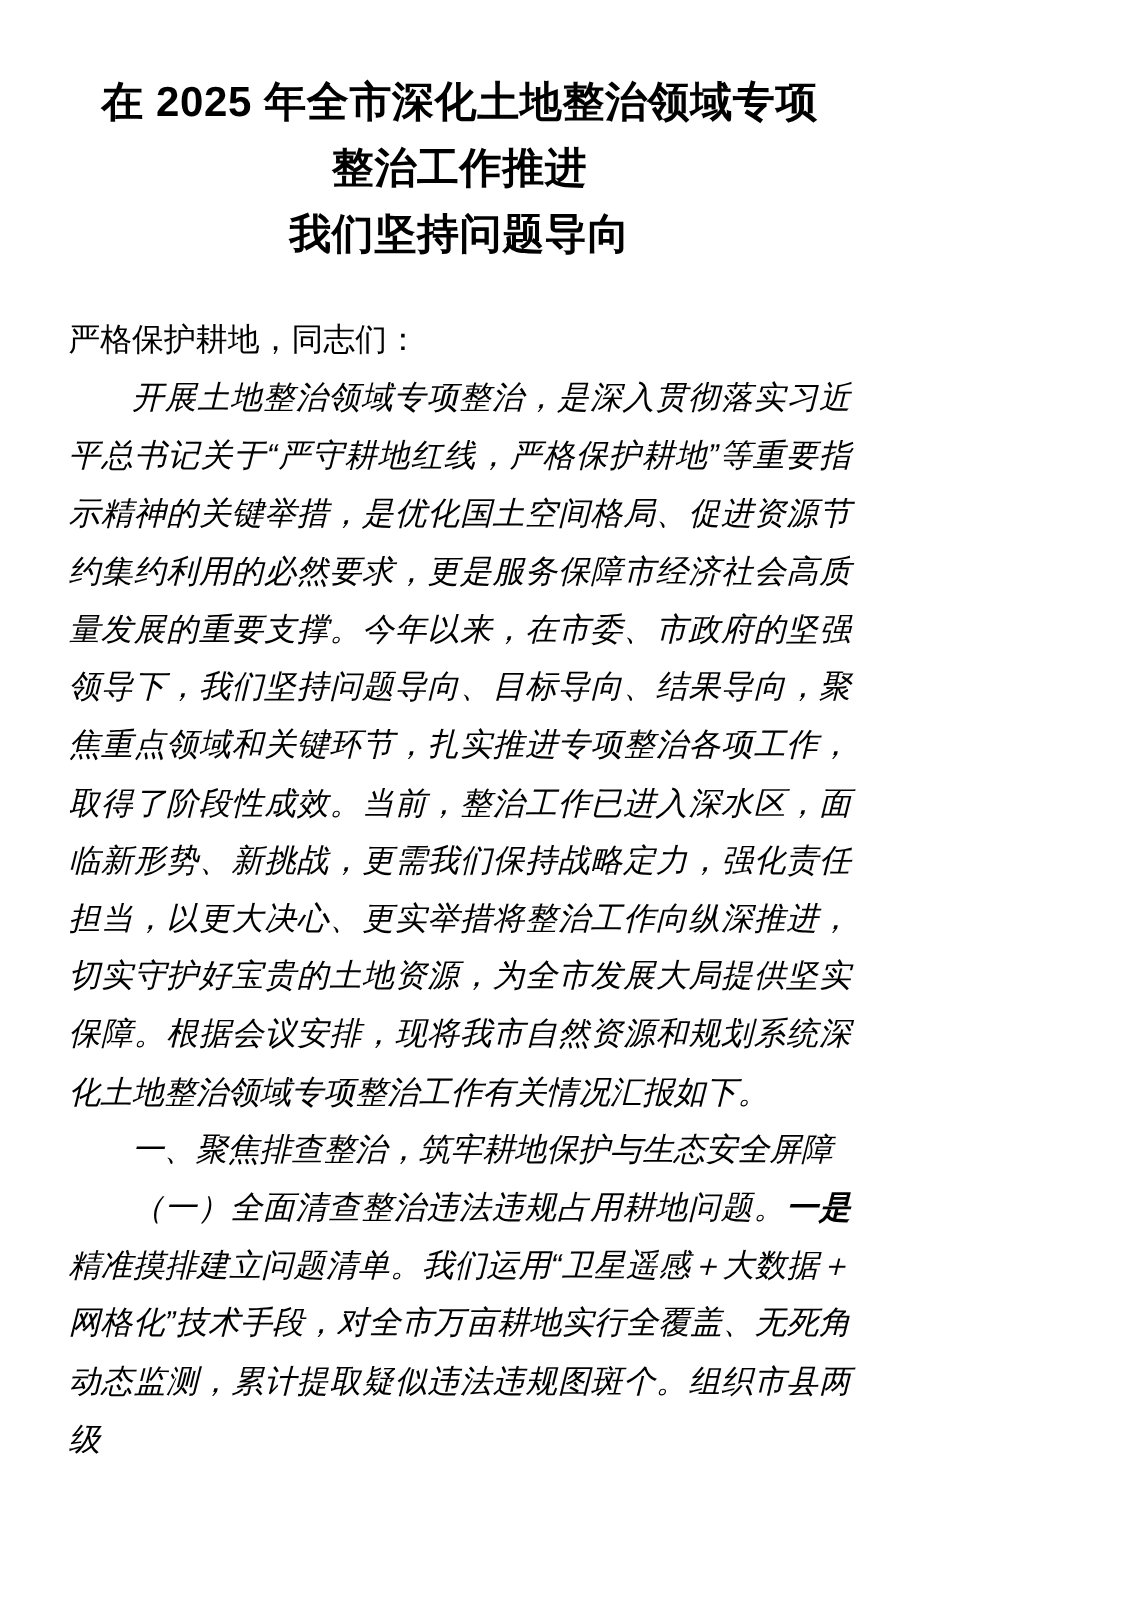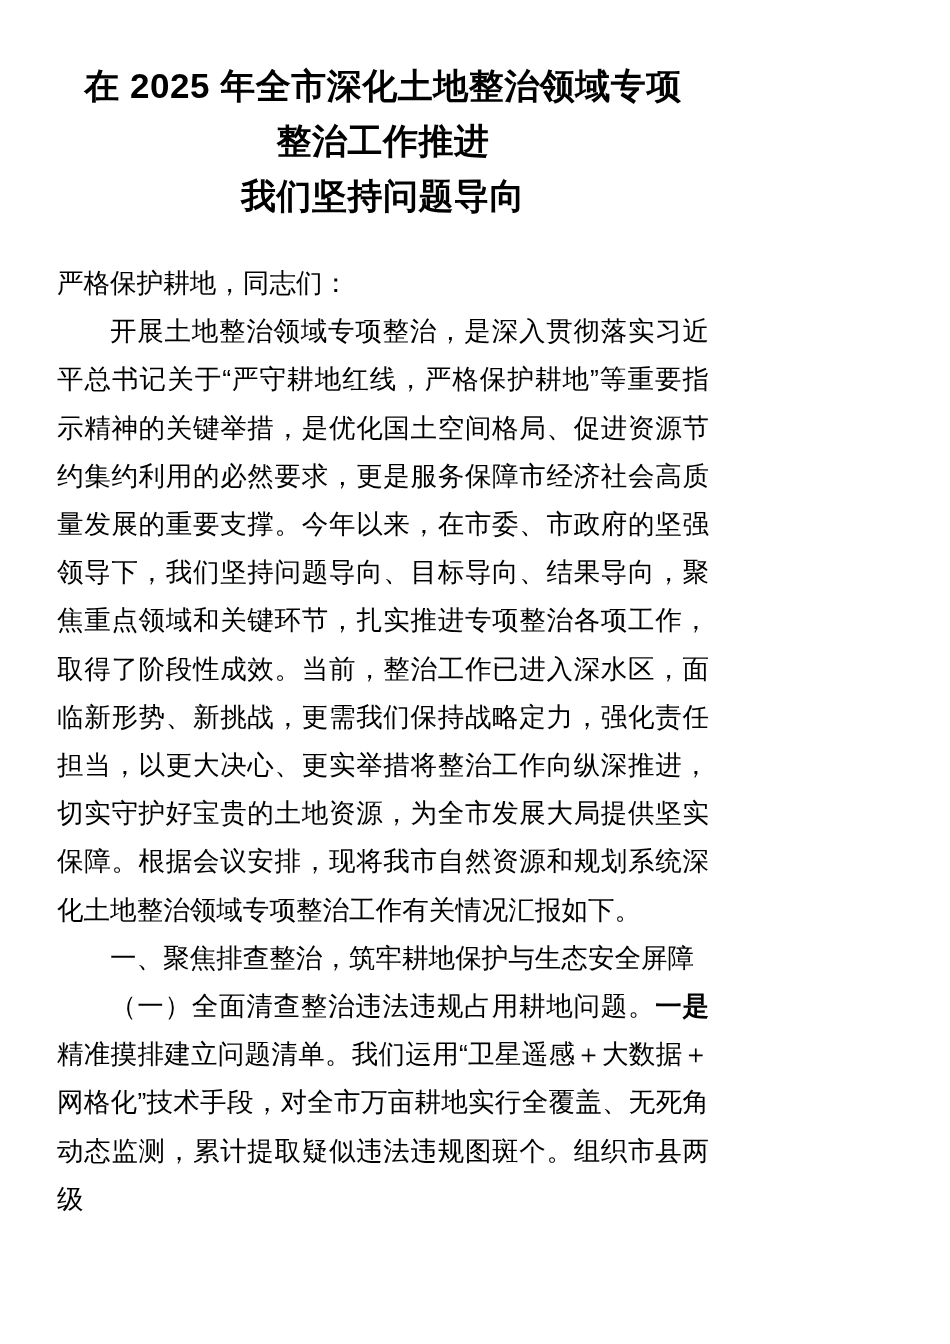--- a/index.html
+++ b/index.html
@@ -46,20 +46,21 @@
     font-size: 26.5px;
     line-height: 48.2px;
     text-align: justify;
     text-justify: inter-ideograph;
     text-align-last: left;
     word-break: break-all;
     letter-spacing: 0.05px;
   }
   p.indent {
     text-indent: 2em;
+    font-style: italic;
   }
   p.salutation {
     text-indent: 0;
   }
   .b {
     font-weight: 700;
   }
 </style>
 </head>
 <body>

